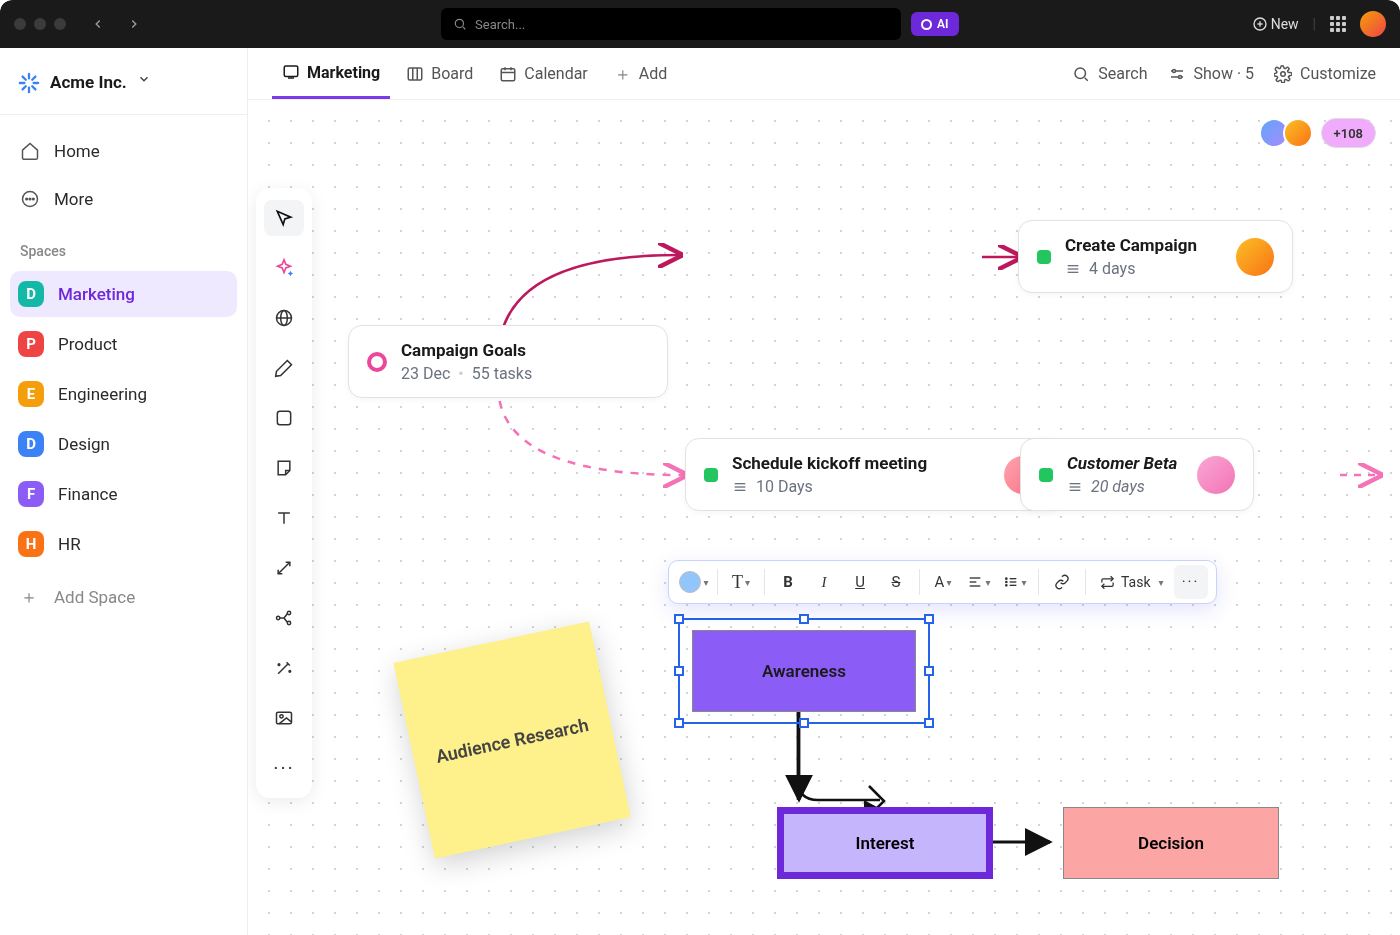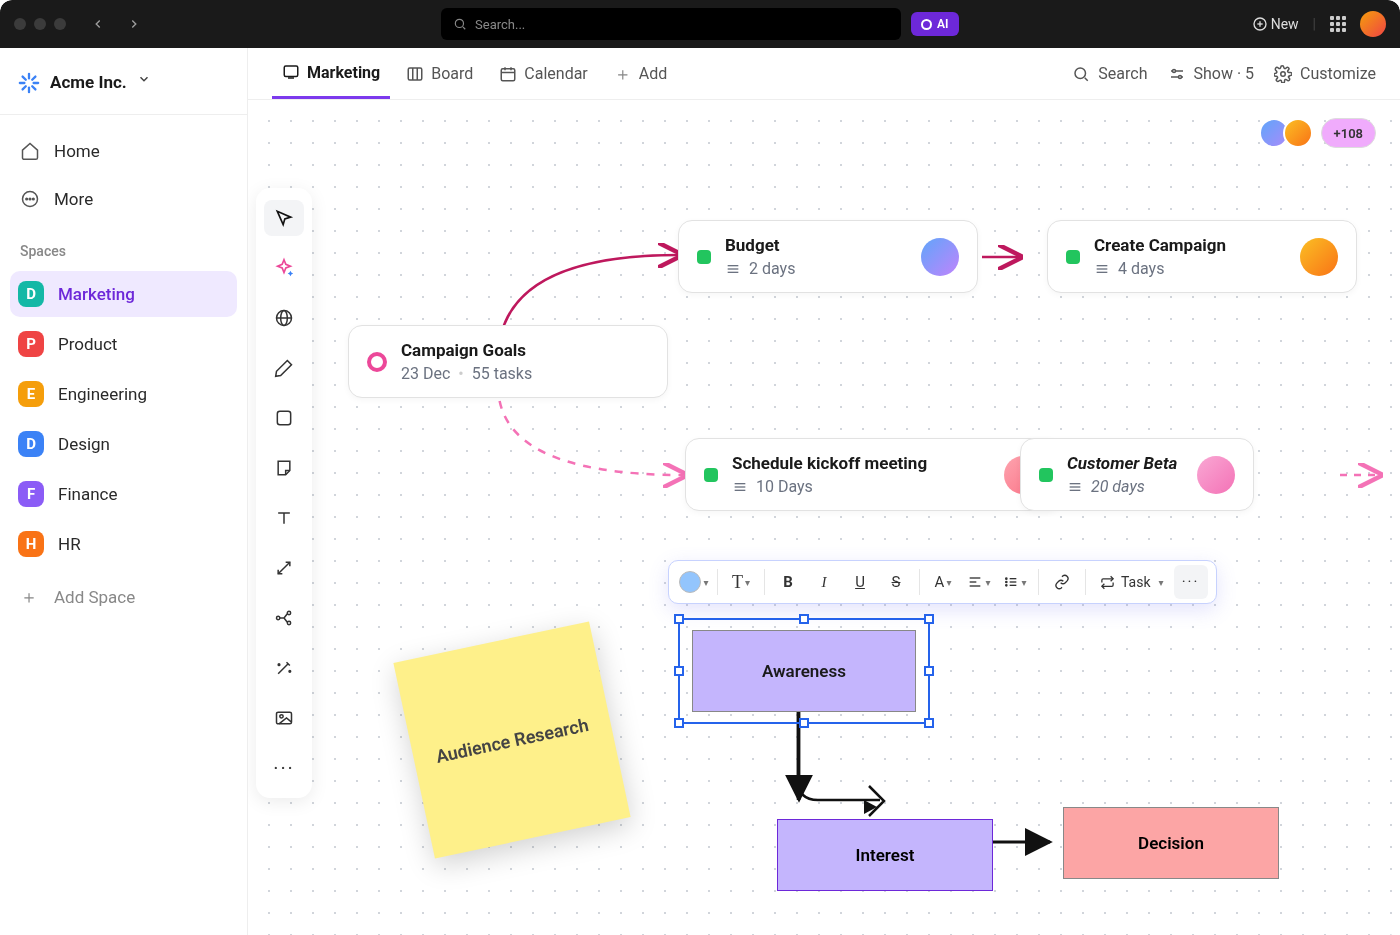--- a/index.html
+++ b/index.html
@@ -46,22 +46,22 @@
 .tool-tray { position: absolute; top: 88px; left: 8px; width: 56px; background: #fff; border-radius: 14px; box-shadow: 0 4px 18px rgba(0,0,0,.08); padding: 12px 0; display: flex; flex-direction: column; align-items: center; gap: 14px; }
 .tool-btn { width: 40px; height: 36px; display: flex; align-items: center; justify-content: center; border-radius: 8px; cursor: pointer; color: #333; }
 .tool-btn.active { background: #f3f4f6; }
 .card { position: absolute; background: #fff; border: 1.5px solid #e2e2e2; border-radius: 14px; box-shadow: 0 2px 6px rgba(0,0,0,.04); padding: 14px 18px; display: flex; align-items: center; gap: 14px; }
 .card .status-dot { width: 14px; height: 14px; border-radius: 4px; flex-shrink: 0; }
 .card-title { font-size: 17px; font-weight: 700; color: #1a1a1a; }
 .card-sub { font-size: 16px; color: #6b7280; display: flex; align-items: center; gap: 8px; margin-top: 4px; }
 .card-av { width: 38px; height: 38px; border-radius: 50%; margin-left: auto; }
 .goals-circle { width: 20px; height: 20px; border: 4px solid #ec4899; border-radius: 50%; flex-shrink:0;}
 .sticky { position: absolute; width: 200px; height: 200px; background: #fef08a; transform: rotate(-12deg); box-shadow: 0 8px 28px rgba(0,0,0,.18); display:flex; align-items:center; justify-content:center; text-align:center; font-size:18px; font-weight:600; color:#444; padding:20px;}
-.shape-aw { position: absolute; background: #c4b5fd; border: 1px solid #888; display:flex; align-items:center; justify-content:center; font-size:17px; font-weight:600; color:#1a1a1a;}
-.shape-int { position: absolute; background: #c4b5fd; border: 1px solid #6d28d9; display:flex; align-items:center; justify-content:center; font-size:17px; font-weight:600;margin-top:12px;}
+.shape-aw { position: absolute; background: #8b5cf6; border: 1px solid #888; display:flex; align-items:center; justify-content:center; font-size:17px; font-weight:600; color:#1a1a1a;}
+.shape-int { position: absolute; background: #c4b5fd; border: 7px solid #6d28d9; display:flex; align-items:center; justify-content:center; font-size:17px; font-weight:600;}
 .shape-dec { position: absolute; background: #fca5a5; border: 1px solid #888; display:flex; align-items:center; justify-content:center; font-size:17px; font-weight:600;}
 .sel-box { position: absolute; border: 2px solid #2563eb; }
 .sel-handle { position: absolute; width: 10px; height: 10px; background: #fff; border: 2px solid #2563eb; }
 .fmt-bar { position: absolute; height: 44px; background: #fff; border: 1.5px solid #c7d2fe; border-radius: 10px; box-shadow: 0 6px 20px rgba(99,102,241,.18); display: flex; align-items: center; padding: 0 8px; gap: 2px;}
 .fmt-sep { width: 1px; height: 26px; background: #e5e5e5; margin: 0 4px;}
 .fmt-btn { min-width: 34px; height: 34px; display: flex; align-items: center; justify-content: center; border-radius: 6px; cursor: pointer; font-size: 15px; color:#333;}
 .fmt-btn.more { background: #f3f4f6; }
 .fmt-color { width: 22px; height: 22px; border-radius: 50%; background: #93c5fd; border: 1px solid #bbb; }
 .fmt-task { display:flex; align-items:center; gap:6px; font-size:14px; color:#333; padding:0 8px;}
 svg { display: block; }
@@ -376,37 +376,22 @@
         <div>
           <div class="card-title">Campaign Goals</div>
           <div class="card-sub">
               <span>23 Dec</span>
               <span style="color:#ccc">•</span>
               <span>55 tasks</span>
             </div>
         </div>
       </div>
 
-      <div class="card" style="top:120px;left:430px;width:300px;">
-        <div class="status-dot" style="background:#22c55e"></div>
-        <div>
-          <div class="card-title">Budget</div>
-          <div class="card-sub">
-              <svg width="16" height="16" viewBox="0 0 24 24" fill="none" stroke="currentColor" stroke-width="2">
-                <line x1="4" y1="7" x2="20" y2="7"></line>
-                <line x1="4" y1="12" x2="20" y2="12"></line>
-                <line x1="4" y1="17" x2="20" y2="17"></line>
-              </svg>
-              <span>2 days</span>
-            </div>
-        </div>
-        <div class="card-av" style="background:linear-gradient(135deg,#60a5fa,#c084fc)"></div>
-      </div>
-
-      <div class="card" style="top:120px;left:770px;width:310px;margin-left:29px;">
+
+      <div class="card" style="top:120px;left:770px;width:275px;">
         <div class="status-dot" style="background:#22c55e"></div>
         <div>
           <div class="card-title">Create Campaign</div>
           <div class="card-sub">
               <svg width="16" height="16" viewBox="0 0 24 24" fill="none" stroke="currentColor" stroke-width="2">
                 <line x1="4" y1="7" x2="20" y2="7"></line>
                 <line x1="4" y1="12" x2="20" y2="12"></line>
                 <line x1="4" y1="17" x2="20" y2="17"></line>
               </svg>
               <span>4 days</span>

